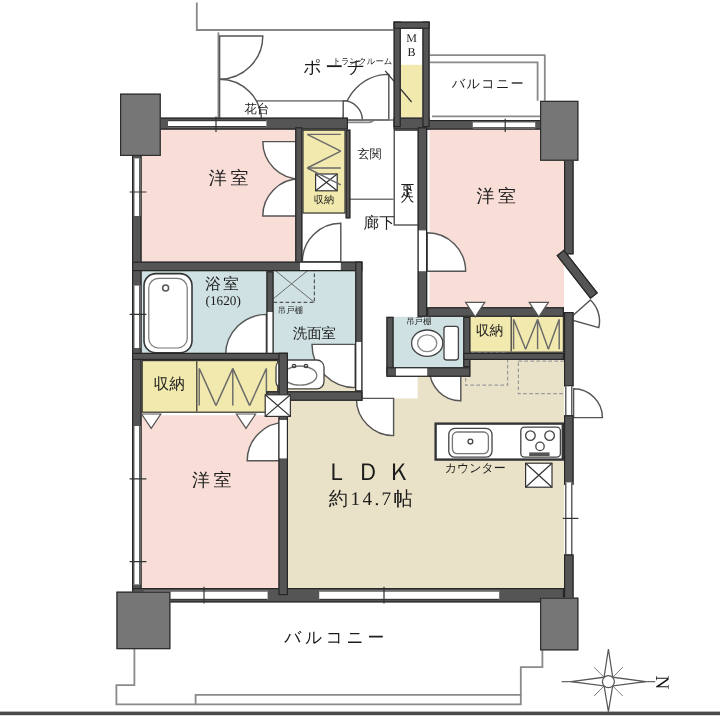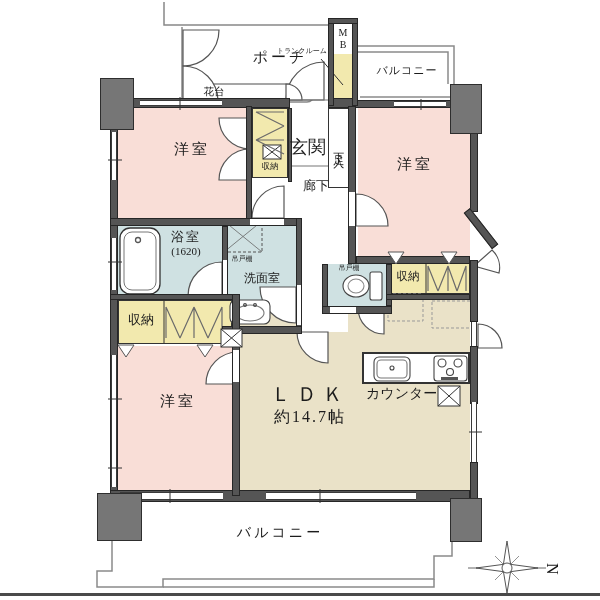--- a/index.html
+++ b/index.html
@@ -235,33 +235,33 @@
   </div>
   <div class="lbl" style="left:235px;top:382px;width:150px;">
     <div style="font-size:20px;letter-spacing:6px;">ＬＤＫ</div>
     <div style="font-size:16px;letter-spacing:2px;">約14.7帖</div>
   </div>
   <div class="lbl" style="left:158px;top:229px;width:56px;">
     <div style="font-size:13px;letter-spacing:2px;">浴室</div>
     <div style="font-size:11px;">(1620)</div>
   </div>
   <div class="lbl" style="left:224px;top:271px;width:76px;font-size:12px;">洗面室</div>
-  <div class="lbl" style="left:286px;top:136px;width:44px;font-size:18px;">玄関</div>
+  <div class="lbl" style="left:286px;top:124px;width:44px;font-size:10px;">玄関</div>
   <div class="lbl" style="left:294px;top:178px;width:44px;font-size:13px;">廊下</div>
   <div class="lbl" style="left:331px;top:112px;height:70px;font-size:11px;writing-mode:vertical-rl;letter-spacing:2px;">下足入</div>
   <div class="lbl" style="left:118px;top:312px;width:46px;font-size:13px;">収納</div>
   <div class="lbl" style="left:390px;top:269px;width:36px;font-size:11.5px;">収納</div>
   <div class="lbl" style="left:252px;top:161px;width:36px;font-size:8.5px;">収納</div>
   <div class="lbl" style="left:225px;top:48px;width:110px;font-size:15px;letter-spacing:3px;">ポーチ</div>
   <div class="lbl" style="left:194px;top:85px;width:40px;font-size:10.5px;">花台</div>
   <div class="lbl" style="left:276px;top:47px;width:52px;font-size:7px;">トランクルーム</div>
   <div class="lbl" style="left:334px;top:27px;width:18px;font-size:10px;line-height:1.2;">
     <div>M</div>
     <div>B</div>
   </div>
   <div class="lbl" style="left:362px;top:64px;width:90px;font-size:11px;letter-spacing:1px;">バルコニー</div>
   <div class="lbl" style="left:215px;top:524px;width:130px;font-size:14px;letter-spacing:3px;">バルコニー</div>
   <div class="lbl" style="left:220px;top:255px;width:44px;font-size:7px;">吊戸棚</div>
   <div class="lbl" style="left:327px;top:264px;width:44px;font-size:7px;">吊戸棚</div>
-  <div class="lbl" style="left:366px;top:385px;width:60px;font-size:14px;">カウンター</div>
+  <div class="lbl" style="left:366px;top:385px;width:60px;font-size:10px;">カウンター</div>
 
   <div class="abs" style="left:0;top:593px;width:600px;height:3px;background:#4a4a4a;"></div>
 </div>
 
 </body></html>

